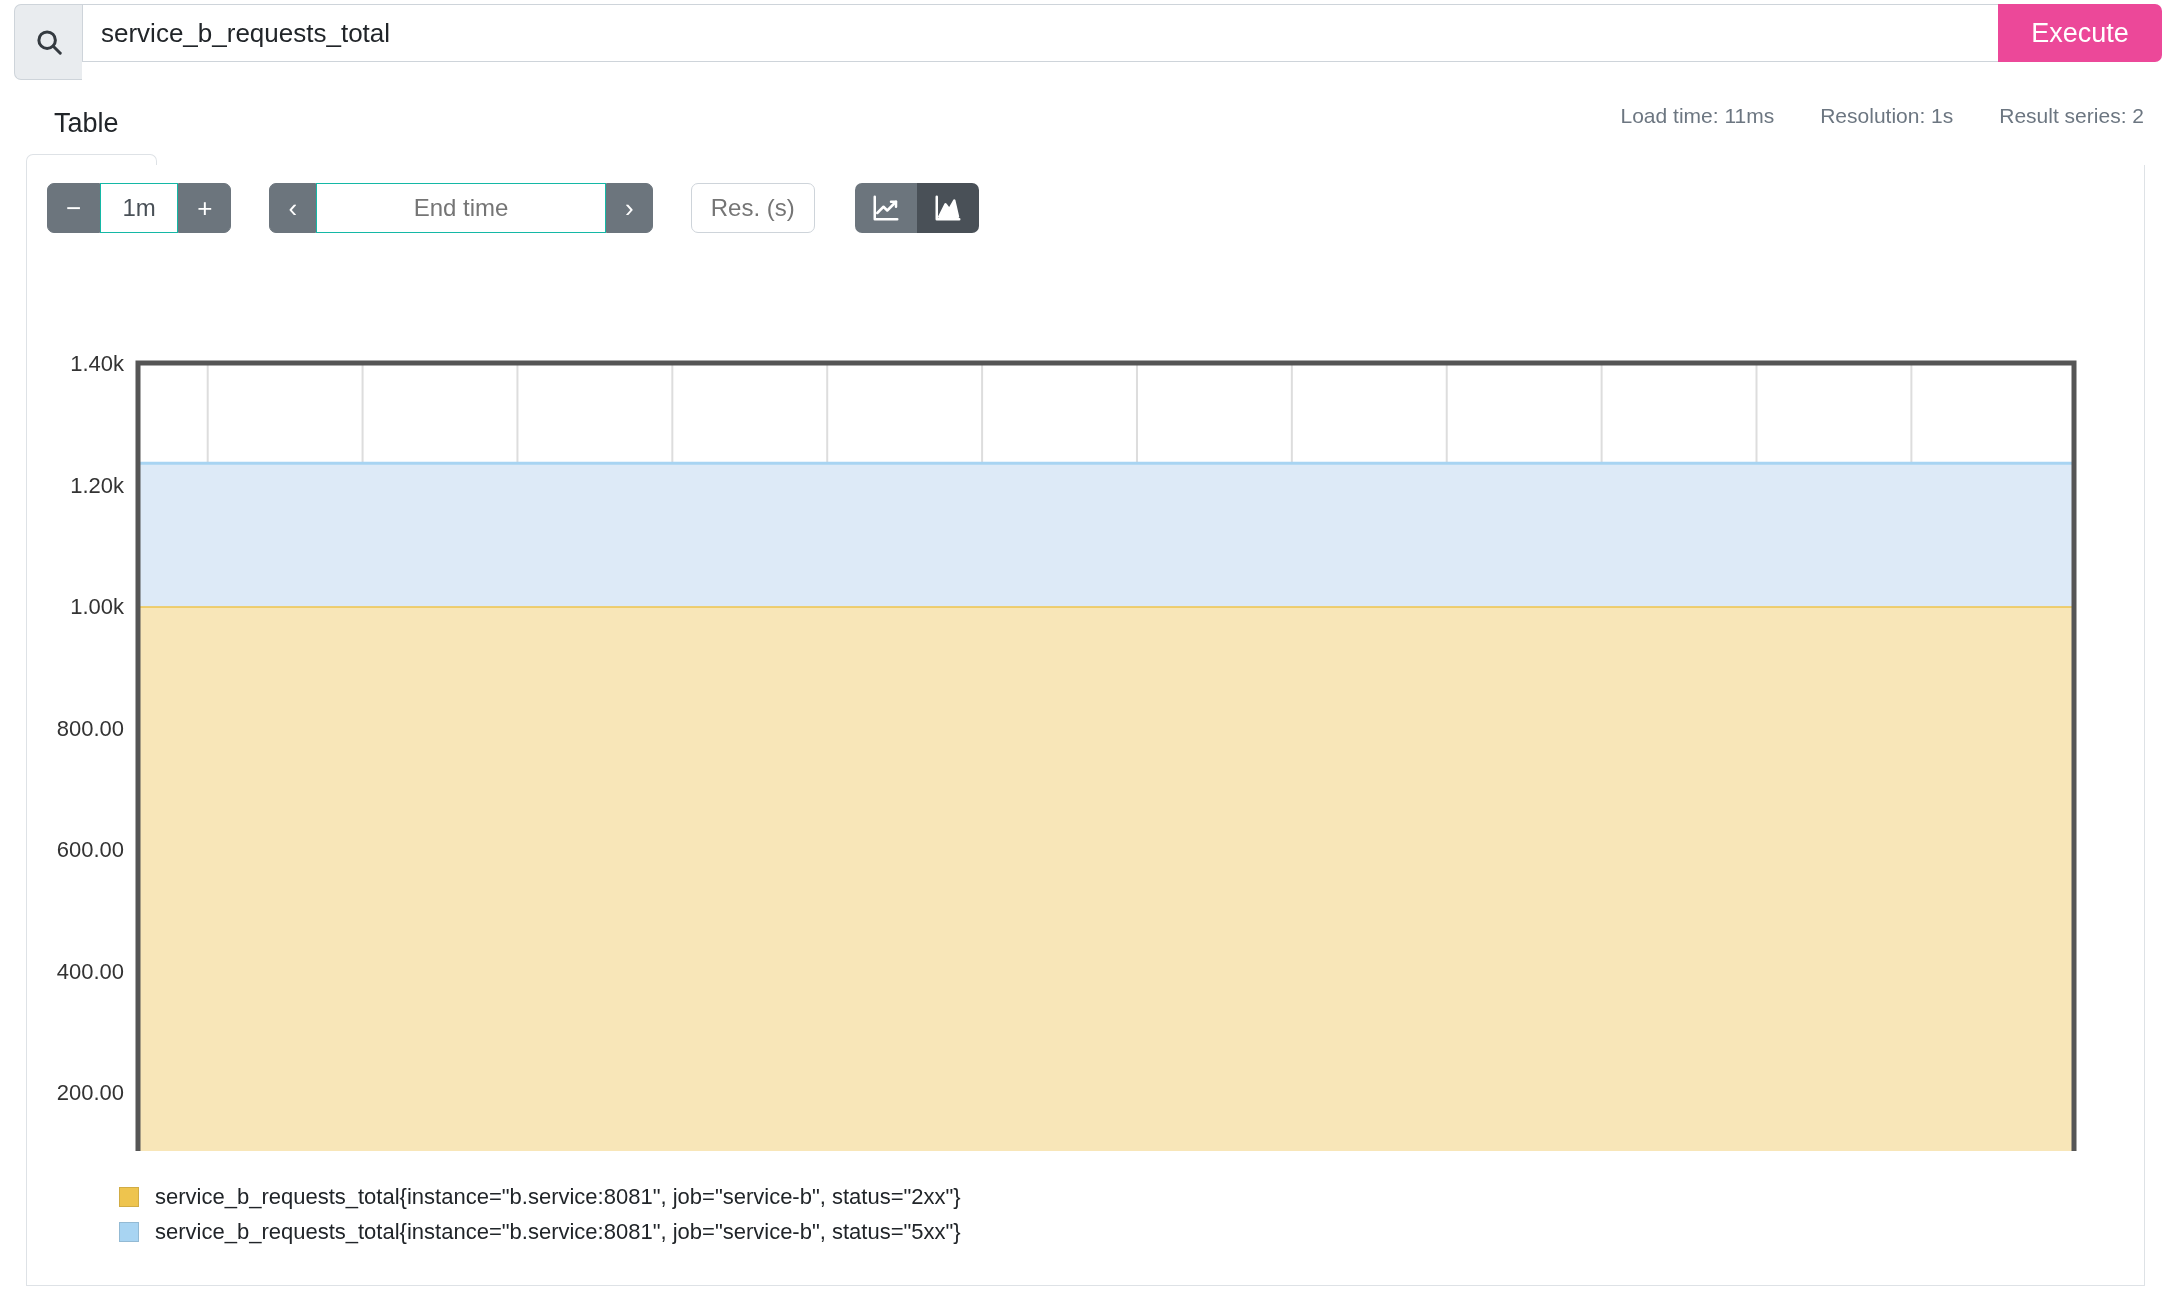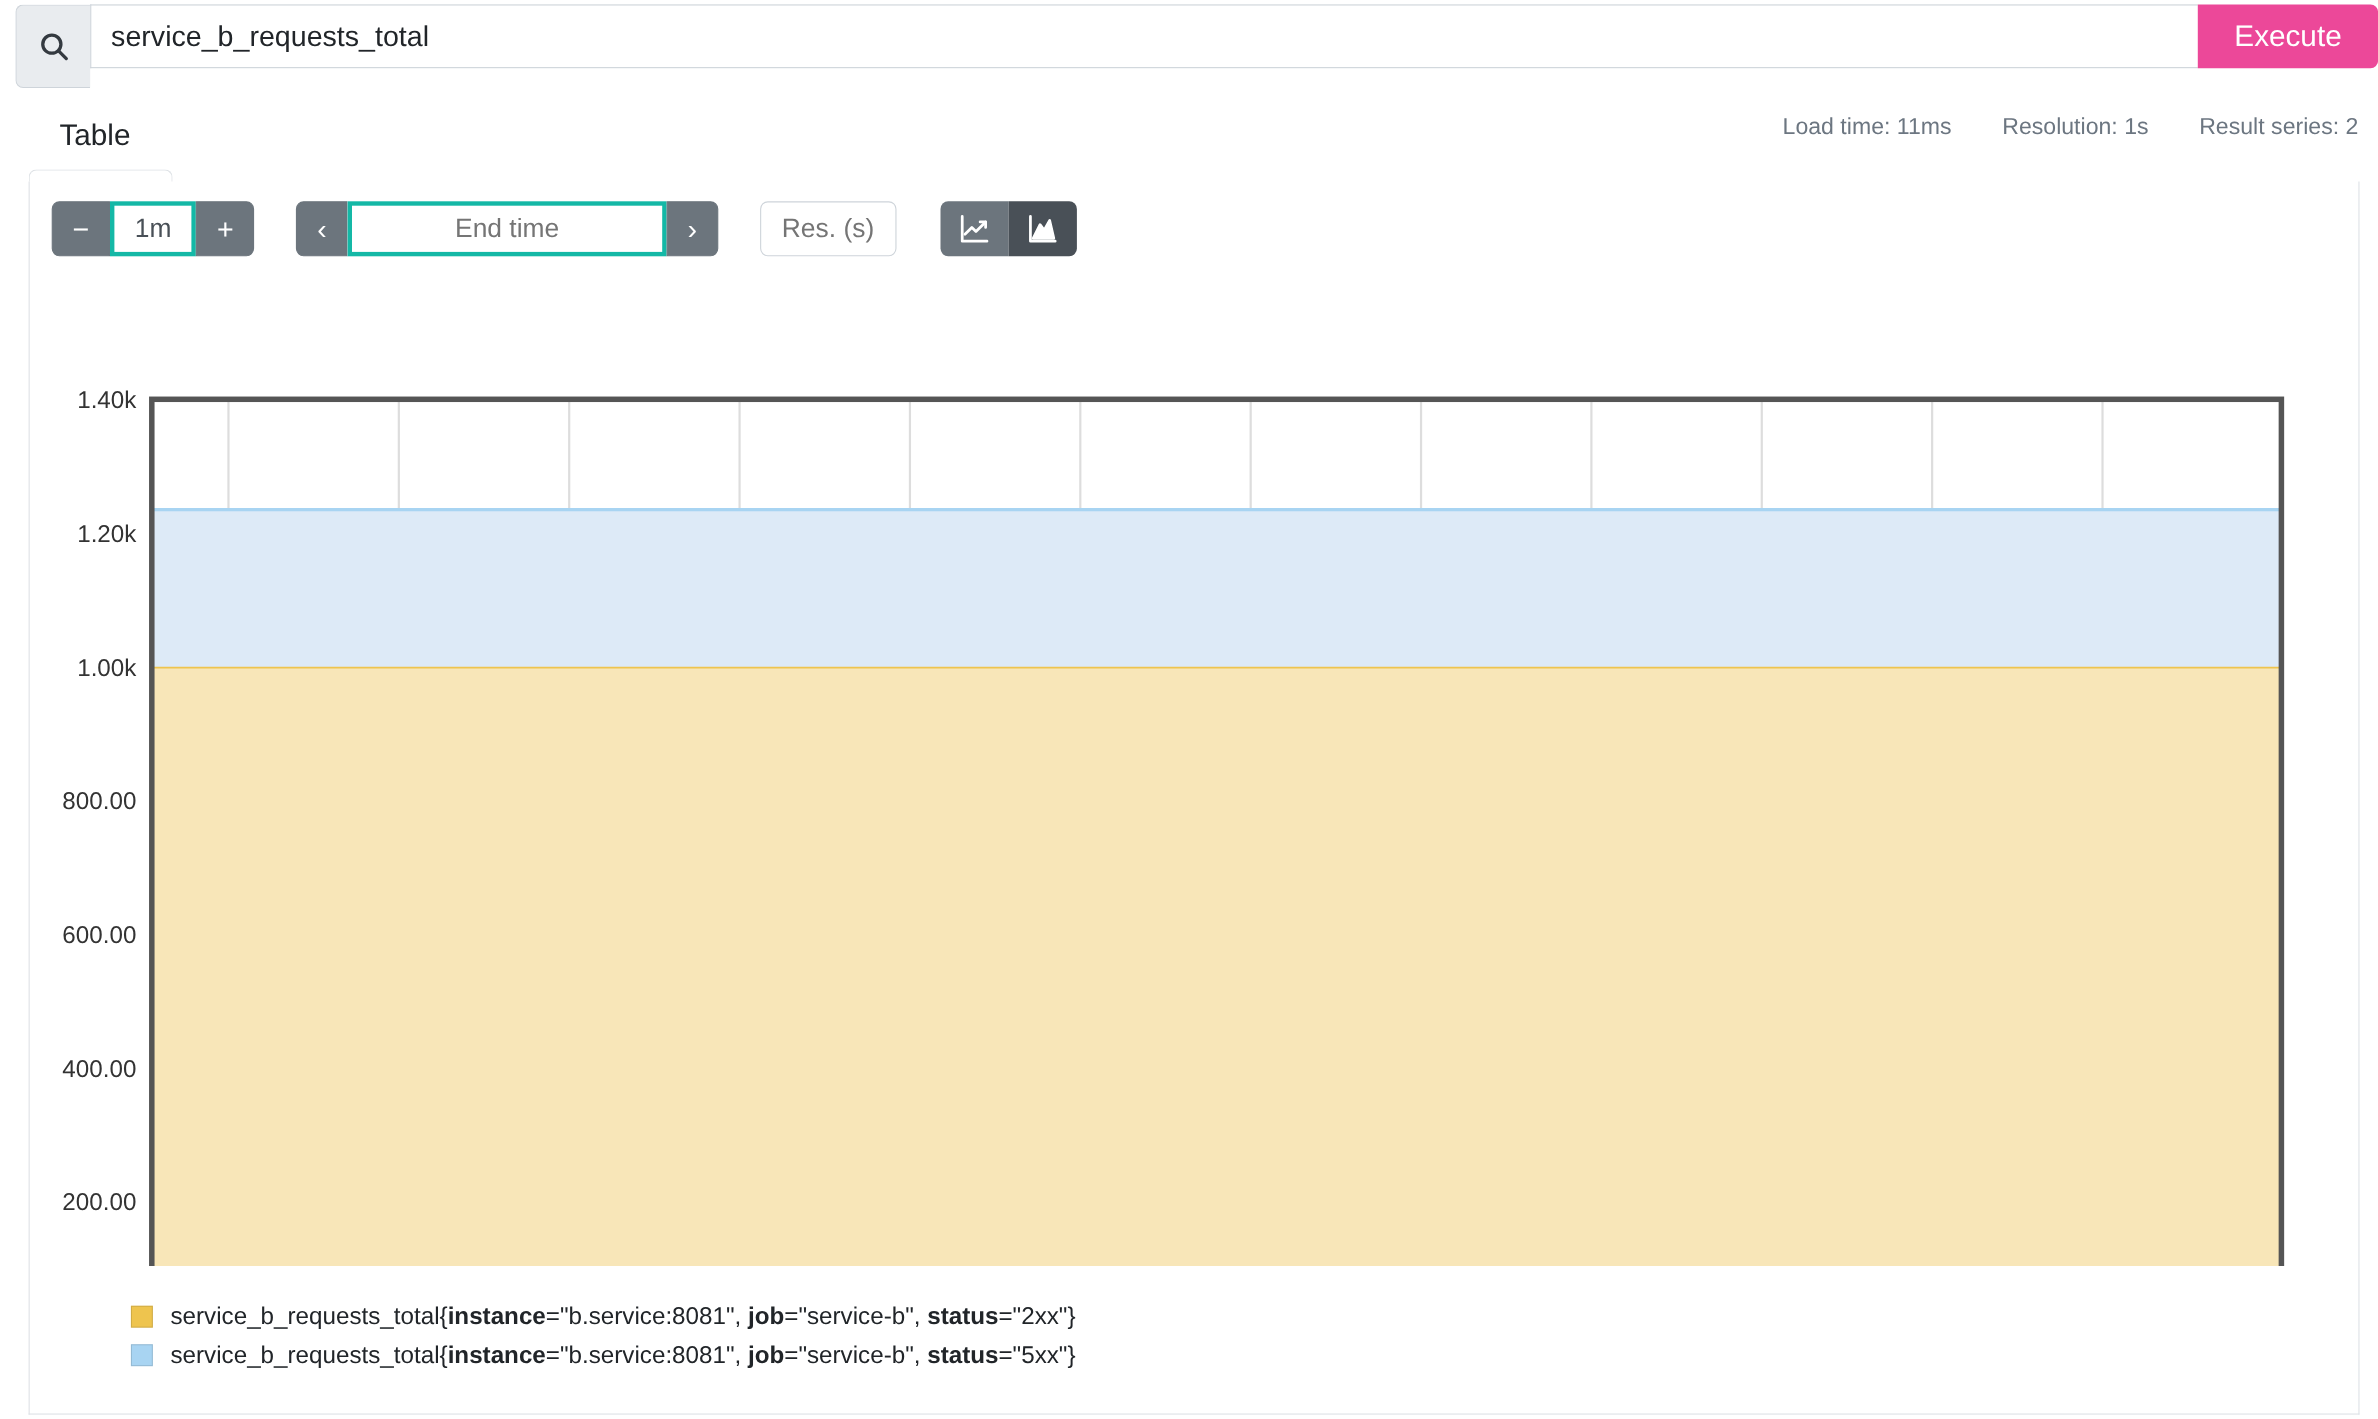--- a/index.html
+++ b/index.html
@@ -73,21 +73,21 @@
   .controls { position: absolute; left: 20px; top: 18px; display: flex; align-items: center; }
   .ctl-group { display: flex; align-items: stretch; height: 50px; }
   .ctl-btn {
     background: #6c757d; color: #fff; border: 1px solid #6c757d;
     font-size: 26px; display: flex; align-items: center; justify-content: center;
     cursor: pointer; padding: 0 18px; line-height: 1;
   }
   .ctl-btn.left  { border-radius: 7px 0 0 7px; }
   .ctl-btn.right { border-radius: 0 7px 7px 0; }
   .ctl-input {
-    background: #fff; border: 4px solid #14b8a6;
+    background: #fff; border: 1px solid #14b8a6;
     font-family: "Liberation Sans", sans-serif;
     font-size: 24px; color: #495057; text-align: center;
     outline: none; padding: 0 8px; height: 50px;
   }
   .range-input { width: 78px; }
   .endtime-input { width: 290px; }
   .res-input {
     width: 124px; border-radius: 7px; margin-left: 38px; height: 50px;
     border: 1px solid #ced4da; background: #fff;
     font-family: "Liberation Sans", sans-serif;
@@ -109,21 +109,21 @@
   .chart-svg { display: block; }
 
   
   .legend { position: absolute; left: 92px; top: 1019px; }
   .legend-item { display: flex; align-items: center; margin-bottom: 9px; }
   .legend-swatch {
     width: 20px; height: 20px; margin-right: 16px; flex: 0 0 20px;
     border: 1px solid rgba(0,0,0,.12);
   }
   .legend-label { font-size: 22px; color: #212529; white-space: nowrap; }
-  .legend-label b { font-weight: bold; }
+  .legend-label b { font-weight: normal; }
 </style>
 </head>
 <body>
 
 <div class="page">
 
   <div class="query-row">
     <div class="input-group">
       <div class="search-prepend">
         <svg width="30" height="30" viewBox="0 0 24 24" fill="none" stroke="#343a40" stroke-width="2.4" stroke-linecap="round">

